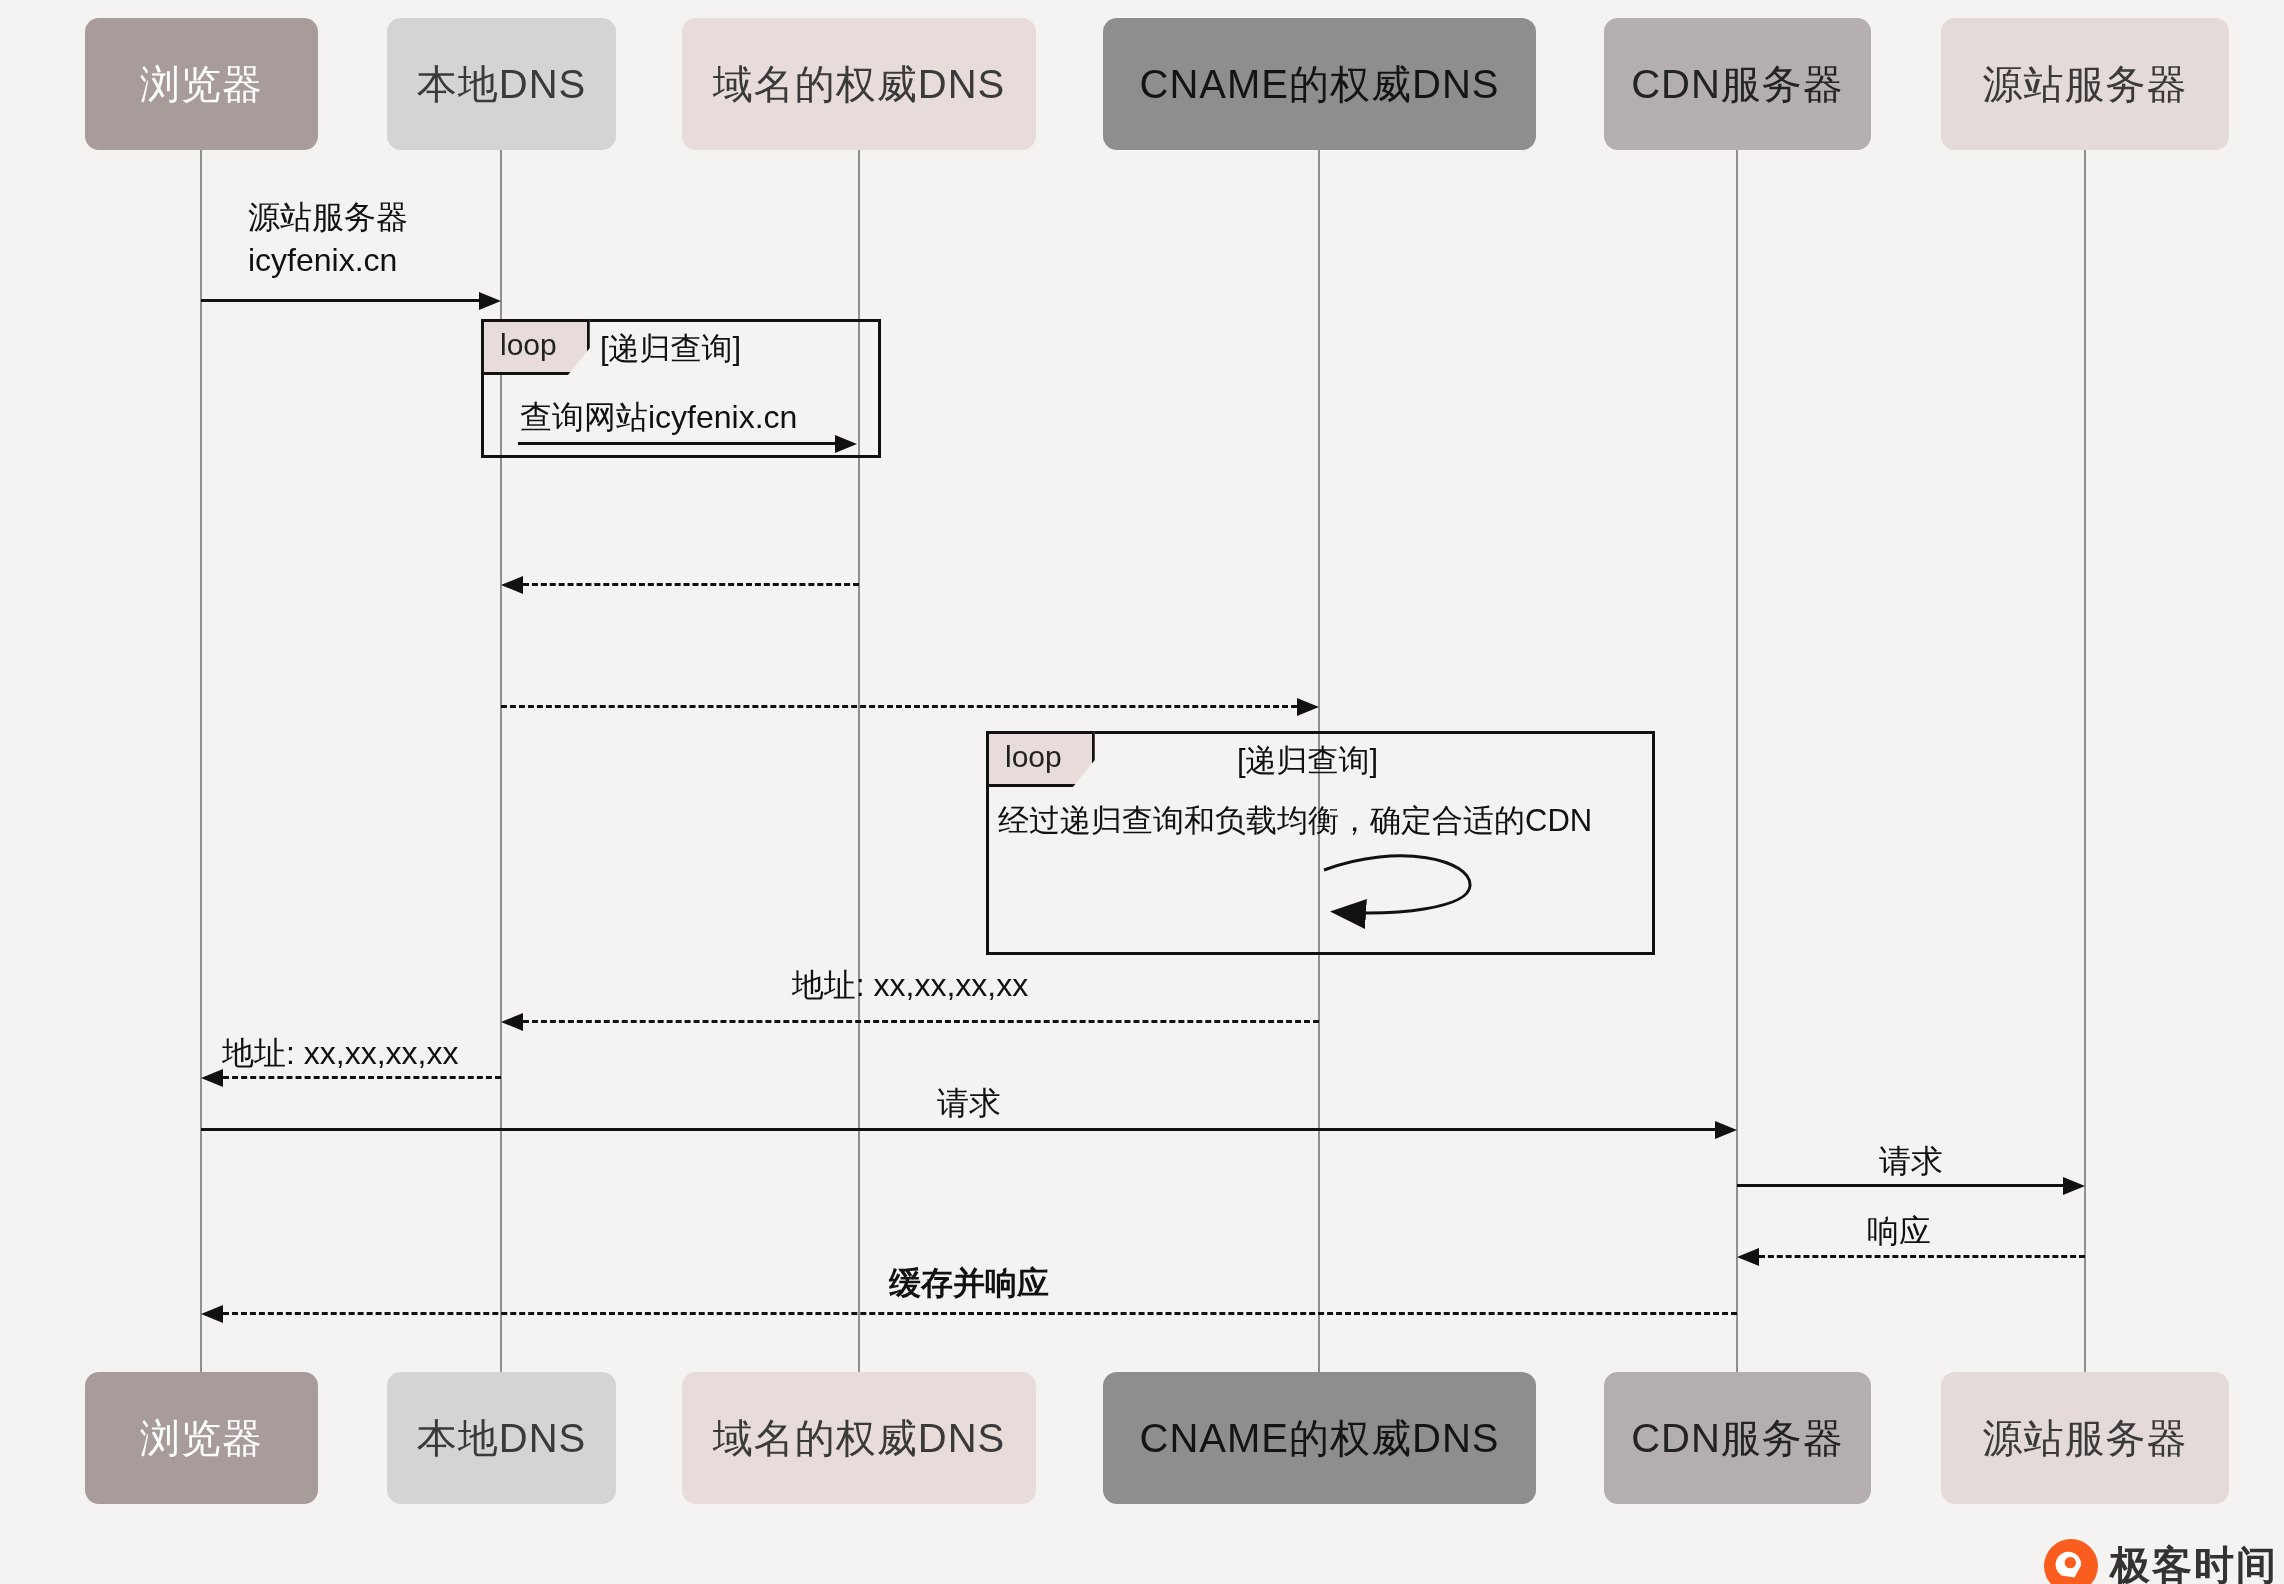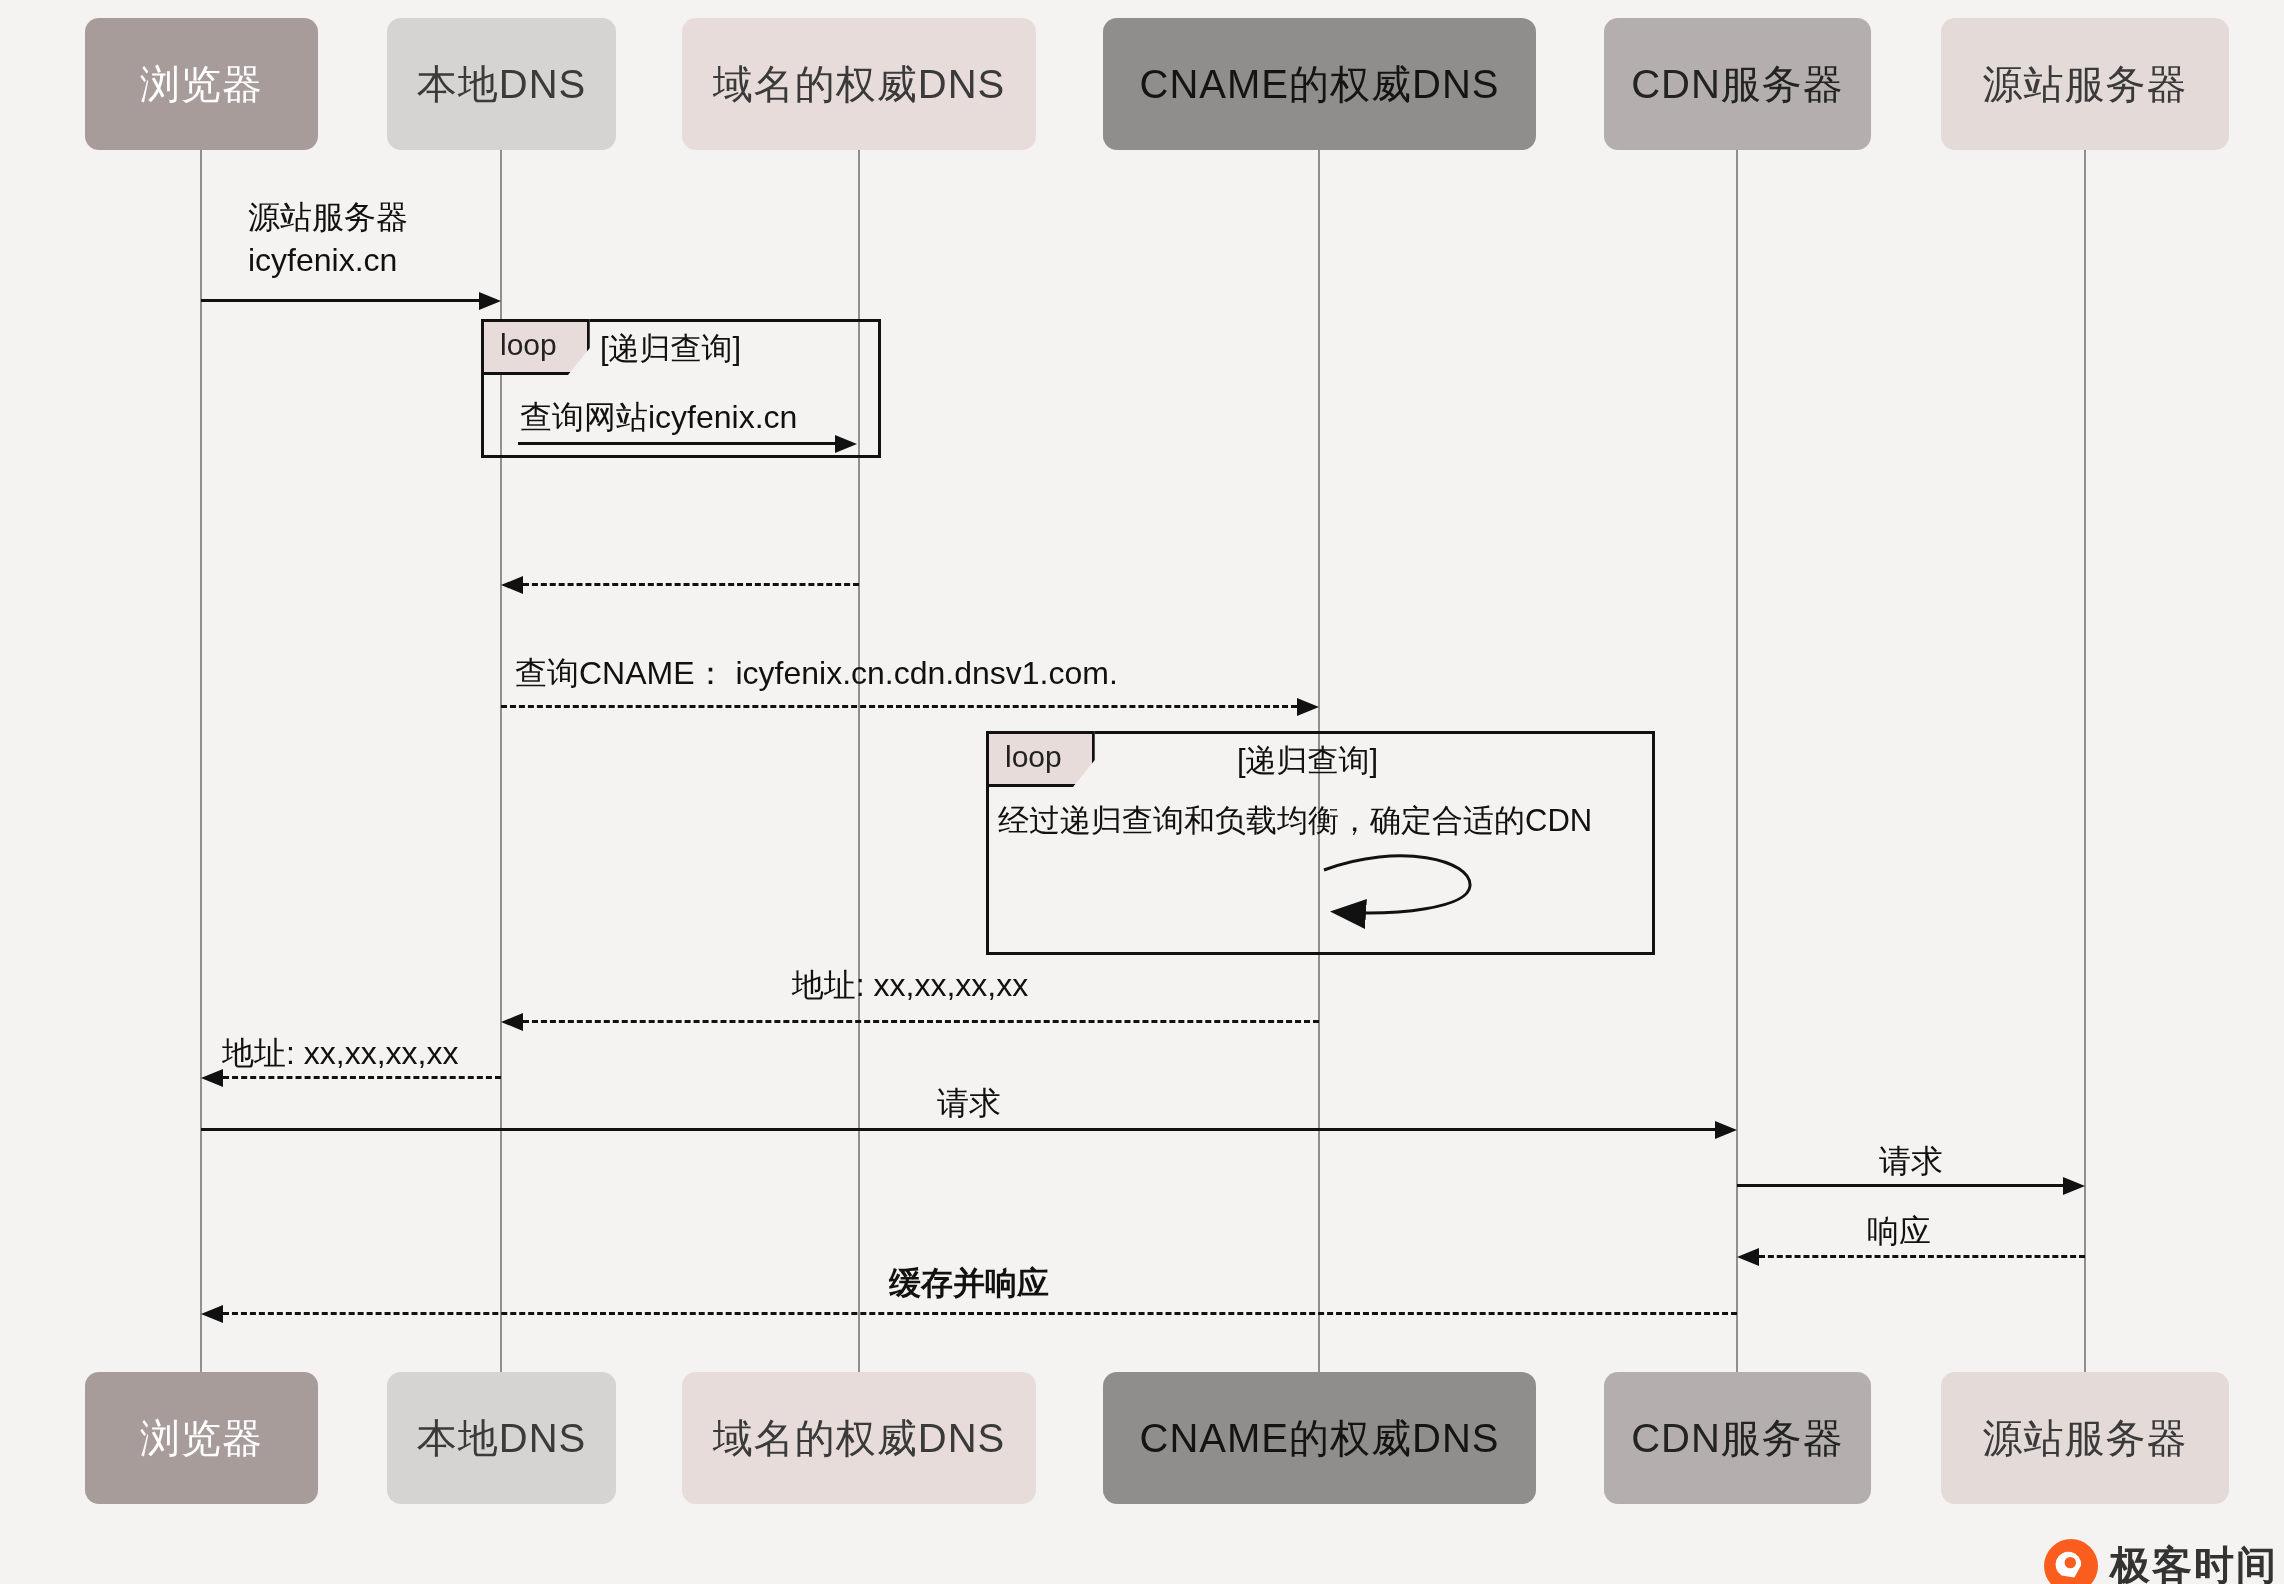--- a/index.html
+++ b/index.html
@@ -86,21 +86,20 @@
     <div class="looptab">loop</div>
   </div>
   <div class="loopcond" style="left:600px; top:328px;">[递归查询]</div>
   <div class="msg-label" style="left:520px; top:396px;">查询网站icyfenix.cn</div>
   <div class="line" style="left:518px; top:442px; width:317px;"></div>
   <div class="ah right" style="left:835px; top:435px;"></div>
 
   <div class="line dashed" style="left:523px; top:583px; width:336px;"></div>
   <div class="ah left" style="left:501px; top:576px;"></div>
 
-  <div class="msg-label" style="left:515px; top:652px;">查询CNAME： icyfenix.cn.cdn.dnsv1.com.</div>
   <div class="line dashed" style="left:501px; top:705px; width:796px;"></div>
   <div class="ah right" style="left:1297px; top:698px;"></div>
 
   <div class="loopbox" style="left:986px; top:731px; width:669px; height:224px;">
     <div class="looptab">loop</div>
   </div>
   <div class="loopcond" style="left:1237px; top:740px;">[递归查询]</div>
   <div class="loopbody" style="left:998px; top:800px; width:650px;">经过递归查询和负载均衡，确定合适的CDN</div>
   <svg class="self-arrow" style="left:1320px; top:854px;" width="170" height="80">
     <defs>

